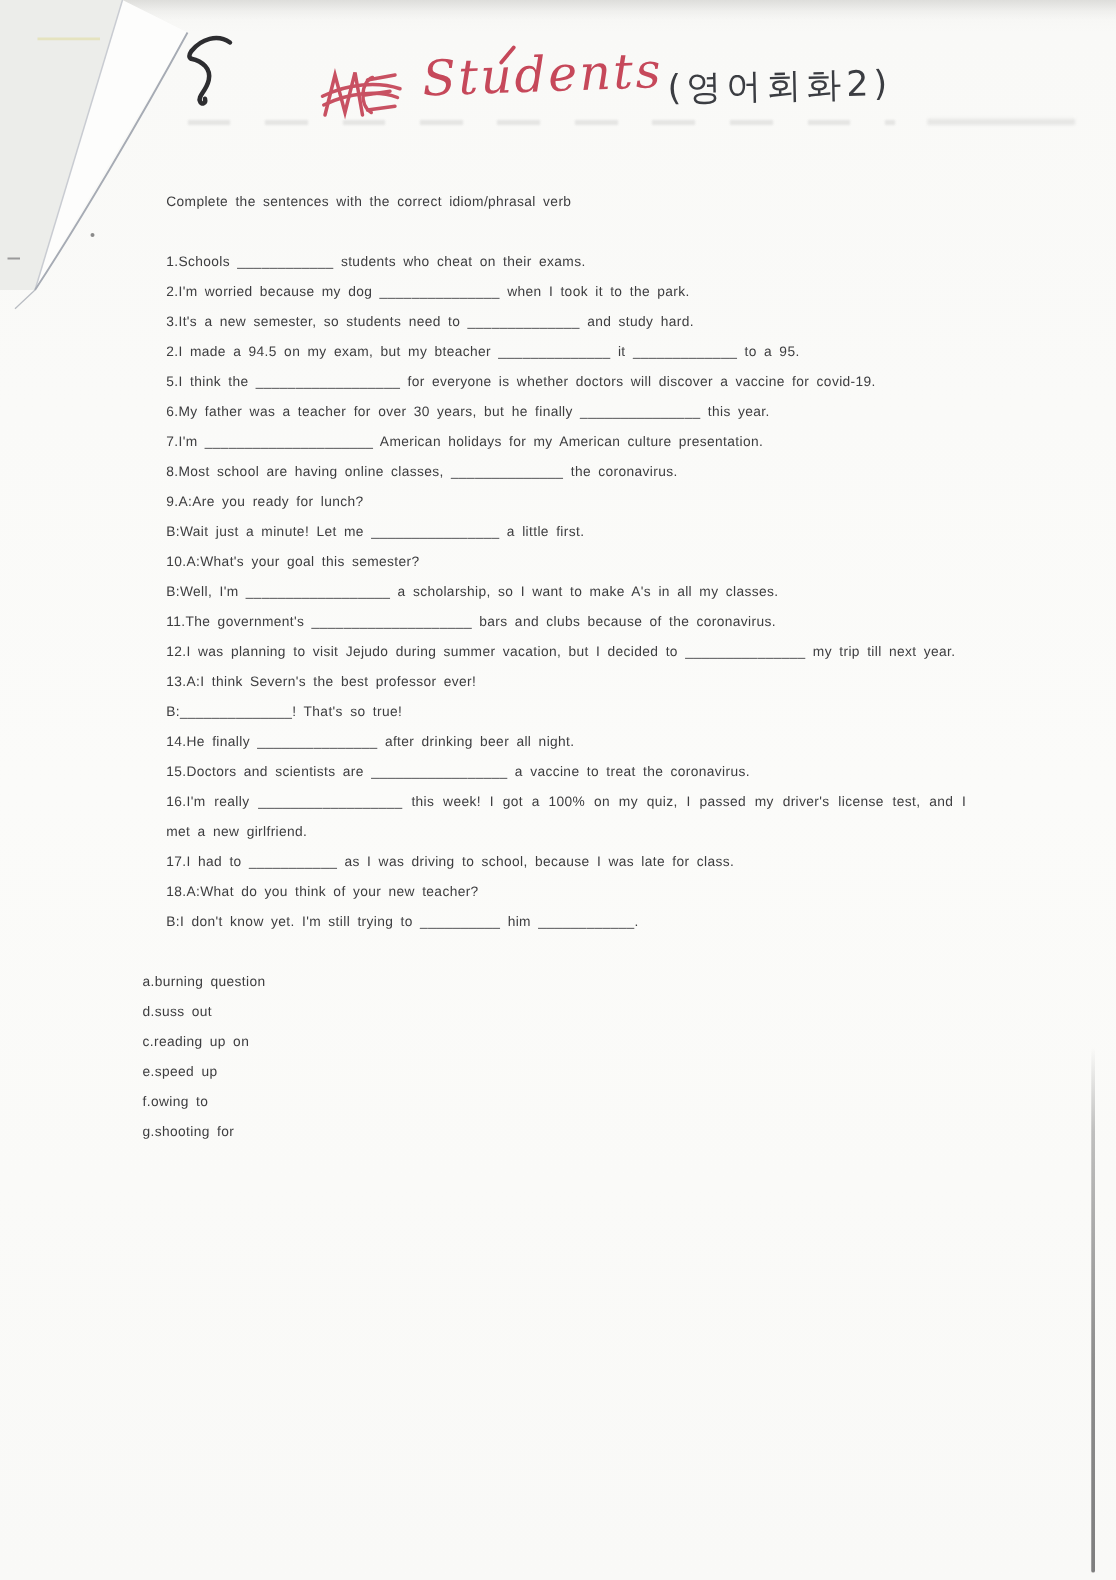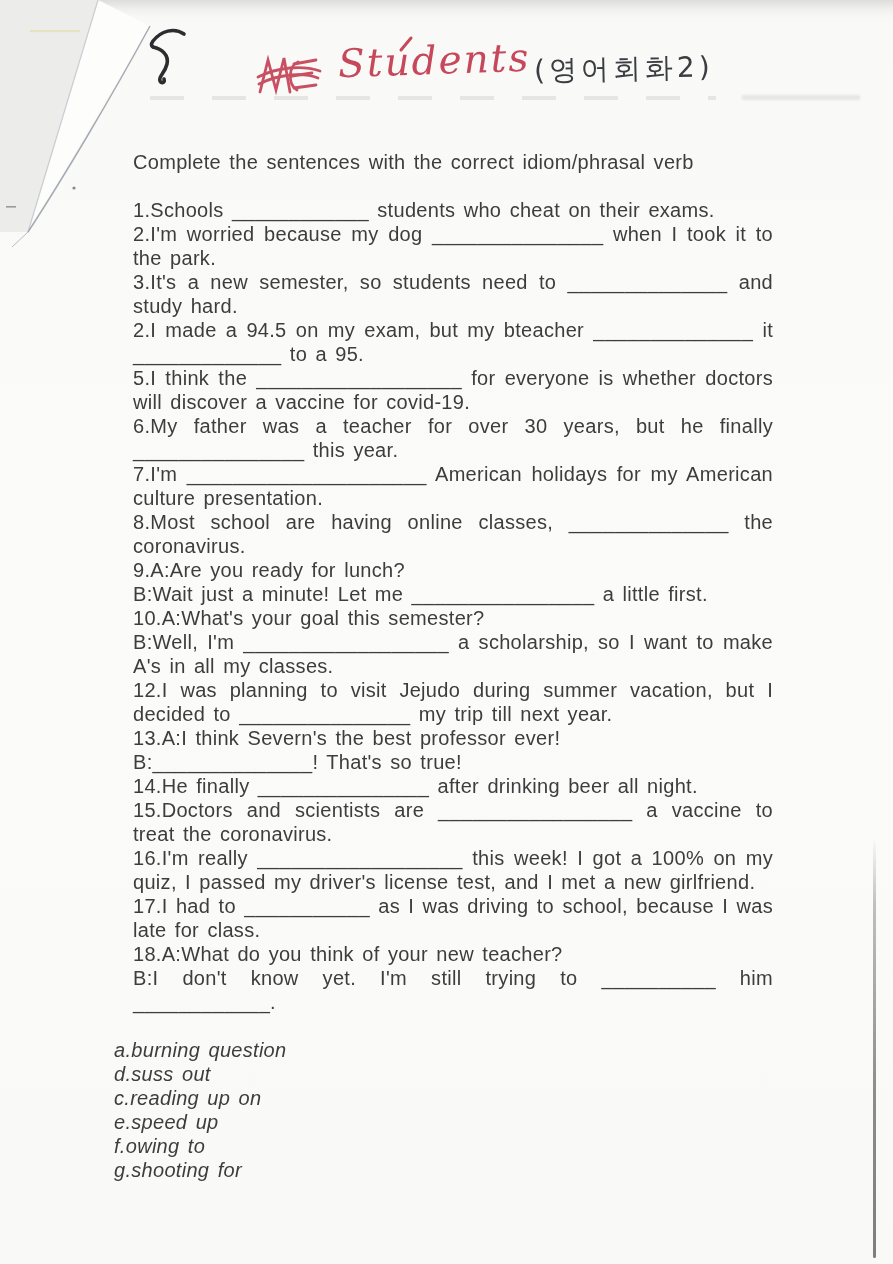--- a/index.html
+++ b/index.html
@@ -48,31 +48,31 @@
     font-family: "DejaVu Sans", "Liberation Sans", sans-serif;
     font-size: 28px;
     letter-spacing: 4px;
     color: #3b3d42;
     transform: rotate(-1.2deg);
     white-space: nowrap;
   }
   .doc {
     position: absolute; left: 133px; top: 150px; width: 640px;
     color: #3d3d3f;
-    font-size: 20px;
+    font-size: 11px;
     line-height: 24px;
     letter-spacing: 0.3px;
     word-spacing: 2.5px;
   }
   .doc p { margin: 0; }
   .instruction { text-align: left; }
   .sentence { text-align: justify; }
   .gap { height: 24px; }
   .answers { margin-left: -19px; }
-  .answers p { text-align: left; font-style: italic; }
+  .answers p { text-align: left; }
   .right-crease {
     position: absolute; left: 873px; top: 838px; width: 2.5px; height: 420px;
     background: linear-gradient(to bottom, rgba(150,150,150,0), rgba(143,143,143,0.55) 16%, #8d8d8d 60%, #7e7e7e 100%);
     border-radius: 2px;
   }
 </style>
 </head>
 <body>
 
 <div class="page">
@@ -126,20 +126,21 @@
     <p class="sentence">3.It's a new semester, so students need to ______________ and study hard.</p>
     <p class="sentence">2.I made a 94.5 on my exam, but my bteacher ______________ it _____________ to a 95.</p>
     <p class="sentence">5.I think the __________________ for everyone is whether doctors will discover a vaccine for covid-19.</p>
     <p class="sentence">6.My father was a teacher for over 30 years, but he finally _______________ this year.</p>
     <p class="sentence">7.I'm _____________________ American holidays for my American culture presentation.</p>
     <p class="sentence">8.Most school are having online classes, ______________ the coronavirus.</p>
     <p class="sentence">9.A:Are you ready for lunch?</p>
     <p class="sentence">B:Wait just a minute! Let me ________________ a little first.</p>
     <p class="sentence">10.A:What's your goal this semester?</p>
     <p class="sentence">B:Well, I'm __________________ a scholarship, so I want to make A's in all my classes.</p>
+    <p class="sentence">11.The government's ____________________ bars and clubs because of the coronavirus.</p>
     <p class="sentence">12.I was planning to visit Jejudo during summer vacation, but I decided to _______________ my trip till next year.</p>
     <p class="sentence">13.A:I think Severn's the best professor ever!</p>
     <p class="sentence">B:______________! That's so true!</p>
     <p class="sentence">14.He finally _______________ after drinking beer all night.</p>
     <p class="sentence">15.Doctors and scientists are _________________ a vaccine to treat the coronavirus.</p>
     <p class="sentence">16.I'm really __________________ this week! I got a 100% on my quiz, I passed my driver's license test, and I met a new girlfriend.</p>
     <p class="sentence">17.I had to ___________ as I was driving to school, because I was late for class.</p>
     <p class="sentence">18.A:What do you think of your new teacher?</p>
     <p class="sentence">B:I don't know yet. I'm still trying to __________ him ____________.</p>
 

